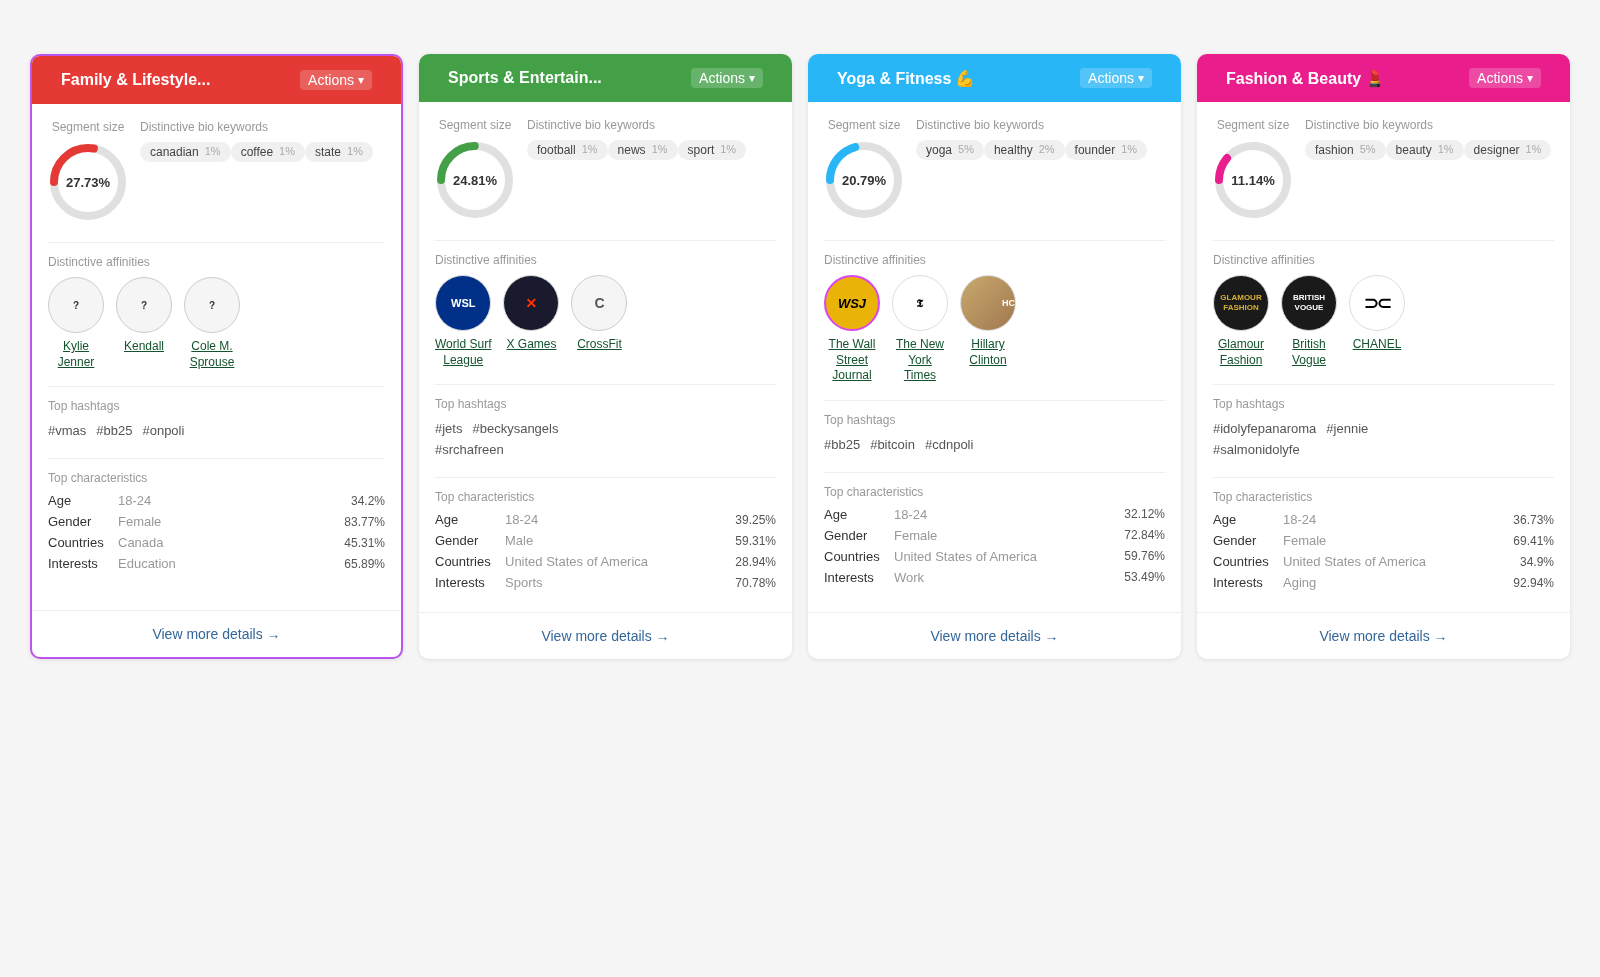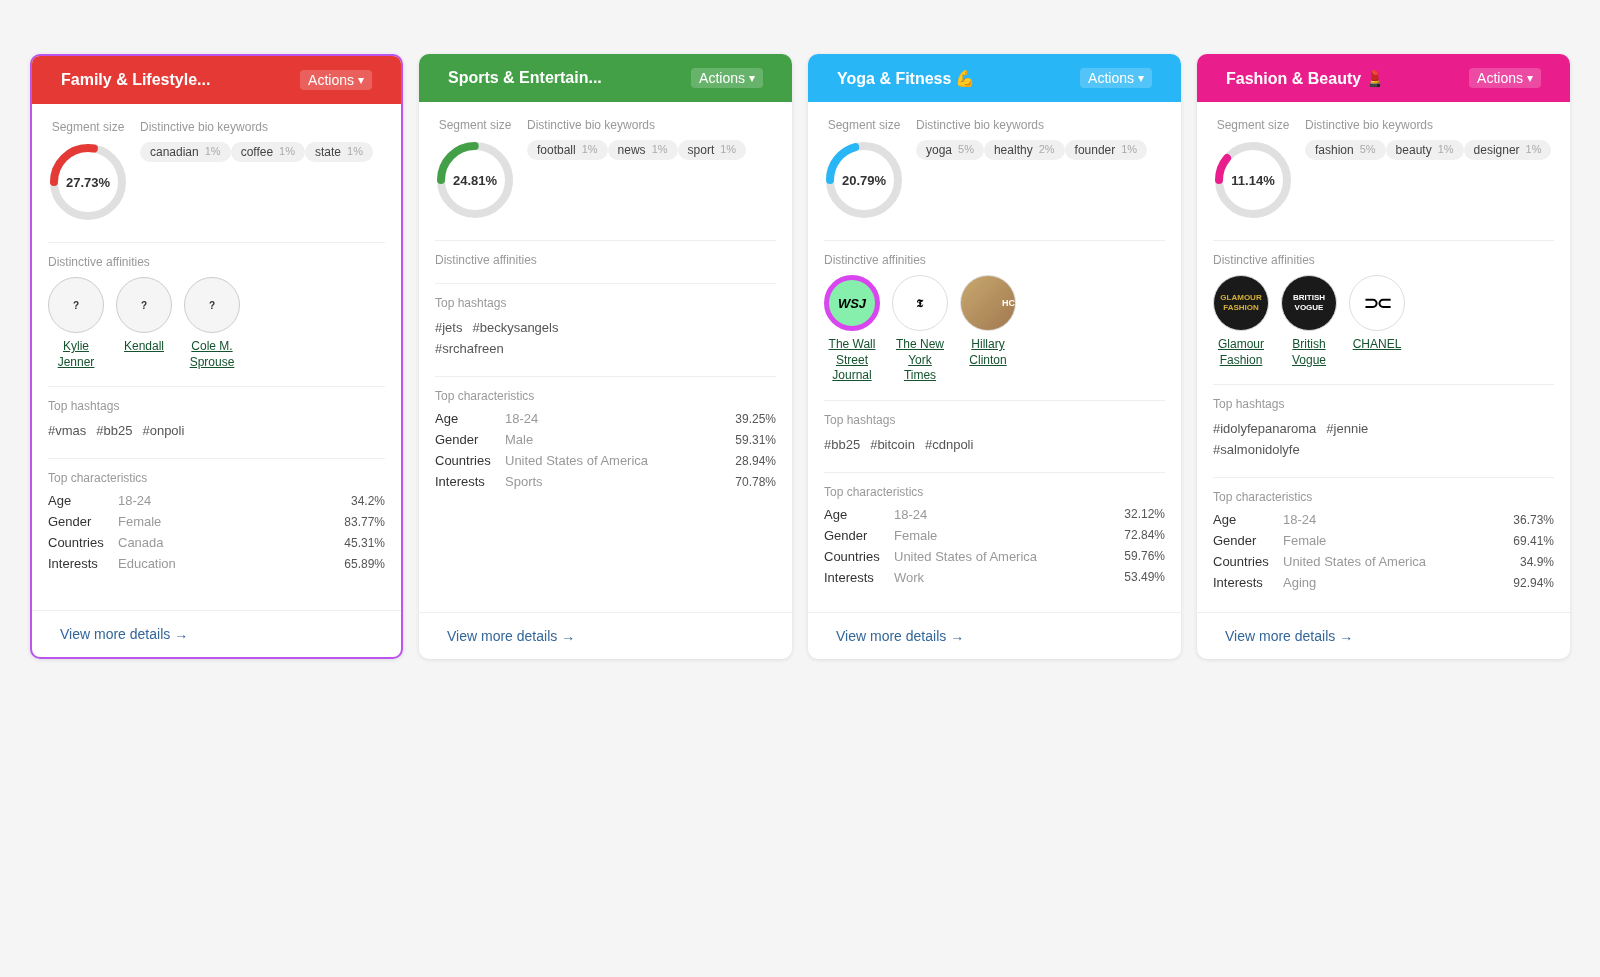--- a/index.html
+++ b/index.html
@@ -161,21 +161,21 @@
     }
     .char-pct {
       color: #555;
       font-size: 12px;
       text-align: right;
       min-width: 46px;
     }
     .card-footer {
       border-top: 1px solid #eee;
       padding: 14px 28px;
-      text-align: left;
+      text-align: center;
     }
     .view-more-link {
       color: #336699;
       font-size: 14px;
       cursor: pointer;
       text-decoration: none;
       display: inline-flex;
       align-items: center;
       gap: 6px;
     }
@@ -188,21 +188,21 @@
       align-items: center;
       justify-content: center;
       font-weight: 900;
       font-size: 10px;
       border: 1px solid #ddd;
       overflow: hidden;
     }
     .logo-dark { background: #1a1a2e; color: #fff; }
     .logo-blue { background: #003087; color: #fff; }
     .logo-light { background: #f5f5f5; border: 1px solid #ccc; color: #333; }
-    .wsj-logo { background: #86efac; border: 5px solid #d946ef; color: #000; font-weight: 900; font-size: 13px; font-style: italic; }
+    .wsj-logo { background: #eab308; border: 2px solid #d946ef; color: #000; font-weight: 900; font-size: 13px; font-style: italic; }
     .nyt-logo { background: #fff; border: 1px solid #ddd; }
     .glamour-logo { background: #1a1a1a; color: #d4af37; font-size: 8px; text-align: center; line-height: 1.2; }
     .bvogue-logo { background: #1a1a1a; color: #fff; font-size: 8px; text-align: center; line-height: 1.2; }
     .chanel-logo { background: #fff; border: 1px solid #ddd; color: #000; font-size: 18px; }
     .hillary-avatar { background: linear-gradient(135deg, #c9a96e, #a07850); justify-content: flex-end; }
   </style>
 </head>
 <body>
 
 <h1 class="page-title"></h1>
@@ -324,20 +324,34 @@
       <span class="pct">1%</span>
     </div><div class="keyword-pill">
       <span>sport</span>
       <span class="pct">1%</span>
     </div>
         </div>
       </div>
       <hr class="divider">
       <div class="affinities-section">
         <div class="section-label">Distinctive affinities</div>
+        <div class="affinities-items">
+          <div class="affinity-item">
+      <div class="logo-circle logo-blue" style="font-size:11px;font-weight:900">WSL</div>
+      <span class="affinity-name">World Surf<br>League</span>
+    </div>
+            <div class="affinity-item">
+      <div class="logo-circle logo-dark" style="font-size:14px;color:#ff3300;font-weight:900">✕</div>
+      <span class="affinity-name">X Games</span>
+    </div>
+            <div class="affinity-item">
+      <div class="logo-circle logo-light" style="font-size:14px;font-weight:700;color:#555">C</div>
+      <span class="affinity-name">CrossFit</span>
+    </div>
+        </div>
       </div>
       <hr class="divider">
       <div class="hashtags-section">
         <div class="section-label">Top hashtags</div>
         <div><span class="hashtag">#jets</span><span class="hashtag">#beckysangels</span></div>
           <div><span class="hashtag">#srchafreen</span></div>
       </div>
       <hr class="divider">
       <div class="characteristics-section">
         <div class="section-label">Top characteristics</div>

